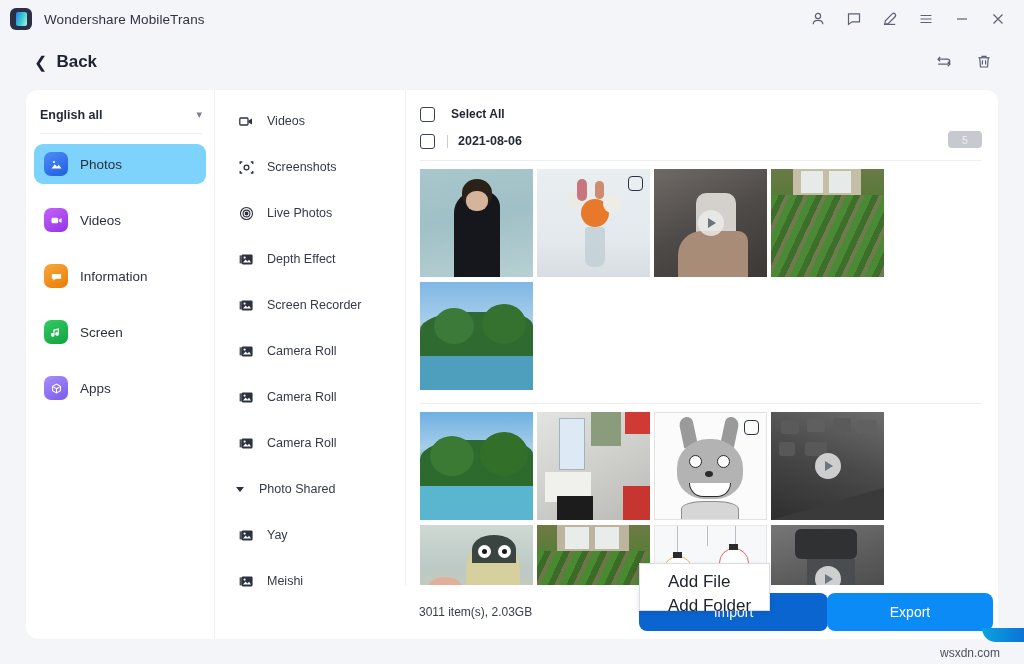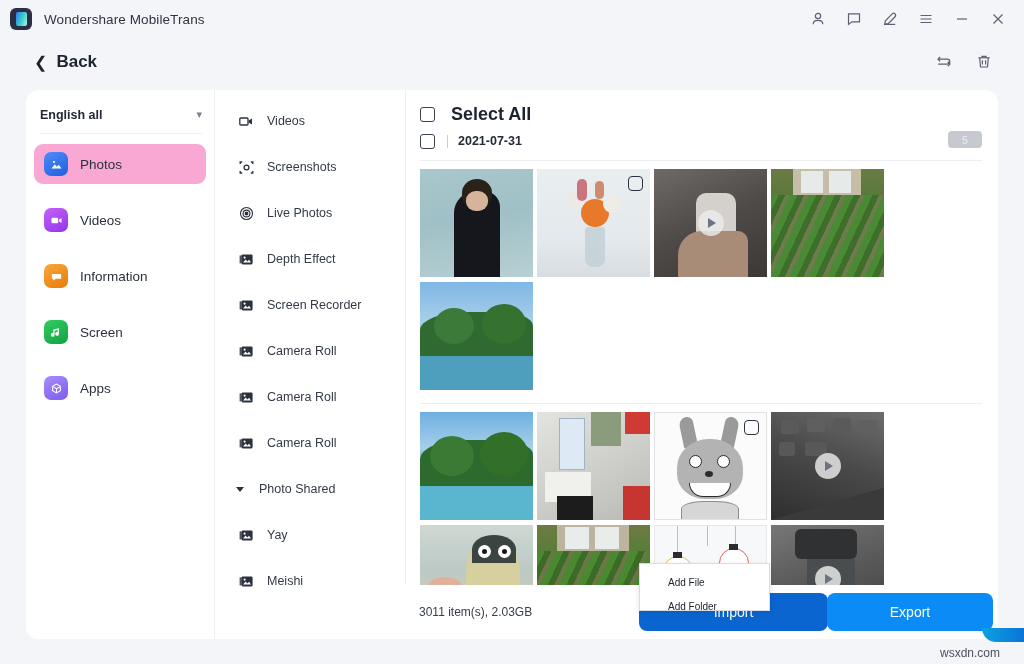--- a/index.html
+++ b/index.html
@@ -85,21 +85,21 @@
   }
   .langsel .txt { font-size: 12.5px; font-weight: bold; color: #242a36; }
   .langsel .caret { color: #7b8190; font-size: 11px; }
 
   
   .catlist { margin-top: 10px; }
   .cat {
     height: 40px; margin: 0 8px 16px 8px; border-radius: 9px;
     display: flex; align-items: center; padding-left: 10px;
   }
-  .cat.active { background: #f9a8d4; align-items: center; }
+  .cat.active { background: #7dd3fc; align-items: center; }
   .cat .ci {
     width: 24px; height: 24px; border-radius: 7px; margin-right: 12px;
     display:flex; align-items:center; justify-content:center;
     color:#fff; font-size: 11px;
   }
   .cat .cl { font-size: 13.5px; color: #2b313d; }
 
   
   .albums { padding-top: 8px; }
   .alb {
@@ -111,21 +111,21 @@
   .alb.group .ai { width: 14px; }
 
   
   .rc-head { padding: 12px 16px 0 14px; }
   .row-selall { display:flex; align-items:center; height: 24px; }
   .row-date { display:flex; align-items:center; height: 30px; position: relative; }
   .cbx {
     width: 15px; height: 15px; border: 1.4px solid #3c4250; border-radius: 3px;
     background: #fff; flex: 0 0 auto;
   }
-  .selall-label { margin-left: 16px; font-size: 18px; font-weight: bold; color: #1d2430; }
+  .selall-label { margin-left: 16px; font-size: 12px; font-weight: bold; color: #1d2430; }
   .date-sep { margin-left: 12px; width:1px; height: 13px; background:#c9ccd4; }
   .date-label { margin-left: 10px; font-size: 12.5px; font-weight: bold; color: #242a36; }
   .count-badge {
     position: absolute; right: 0; top: 5px;
     min-width: 34px; height: 17px; border-radius: 4px; background: #c6c9d0;
     color: #eceef2; font-size: 10.5px; display:flex; align-items:center; justify-content:center;
   }
   .sep-line { height: 1px; background: #eceef2; margin: 4px 0 0 0; }
 
   .grid {
@@ -172,21 +172,21 @@
 
   
   .ctxmenu {
     position: absolute; left: 639px; top: 563px; width: 131px; height: 48px;
     background: #fff; border: 1px solid #d9dce2;
     box-shadow: 0 2px 6px rgba(0,0,0,.10);
     padding: 6px 0; z-index: 40;
   }
   .ctxitem {
     height: 24px; display:flex; align-items:center;
-    padding-left: 28px; font-size: 10px; color: #20252e;
+    padding-left: 28px; font-size: 17px; color: #20252e;
   }
 
   .watermark {
     position: absolute; right: 24px; bottom: 4px;
     font-size: 12px; color: #4c525c;
   }
   .wm-accent {
     position:absolute; right: 0px; bottom: 22px; width: 42px; height: 14px;
     background: linear-gradient(90deg,#0aa3e0,#0b74d6); border-radius: 0 0 0 14px;
   }
@@ -453,21 +453,21 @@
 
   <div class="panel-right">
     <div class="rc-head">
       <div class="row-selall">
         <span class="cbx"></span>
         <span class="selall-label">Select All</span>
       </div>
       <div class="row-date">
         <span class="cbx"></span>
         <span class="date-sep"></span>
-        <span class="date-label">2021-07-31</span>
+        <span class="date-label">2021-08-06</span>
         <span class="count-badge">5</span>
       </div>
       <div class="sep-line"></div>
     </div>
 
     <div class="gridwrap">
       <div class="grid">
         <div class="thumb" style="background:linear-gradient(170deg,#a9c7cc 0%,#9fc0c6 45%,#b7d0d3 100%)">
           <div style="position:absolute;left:34px;top:22px;width:46px;height:86px;background:#15171c;border-radius:22px 16px 0 0;"></div>
           <div style="position:absolute;left:42px;top:10px;width:30px;height:28px;background:#2a2119;border-radius:50% 50% 40% 40%;"></div>

